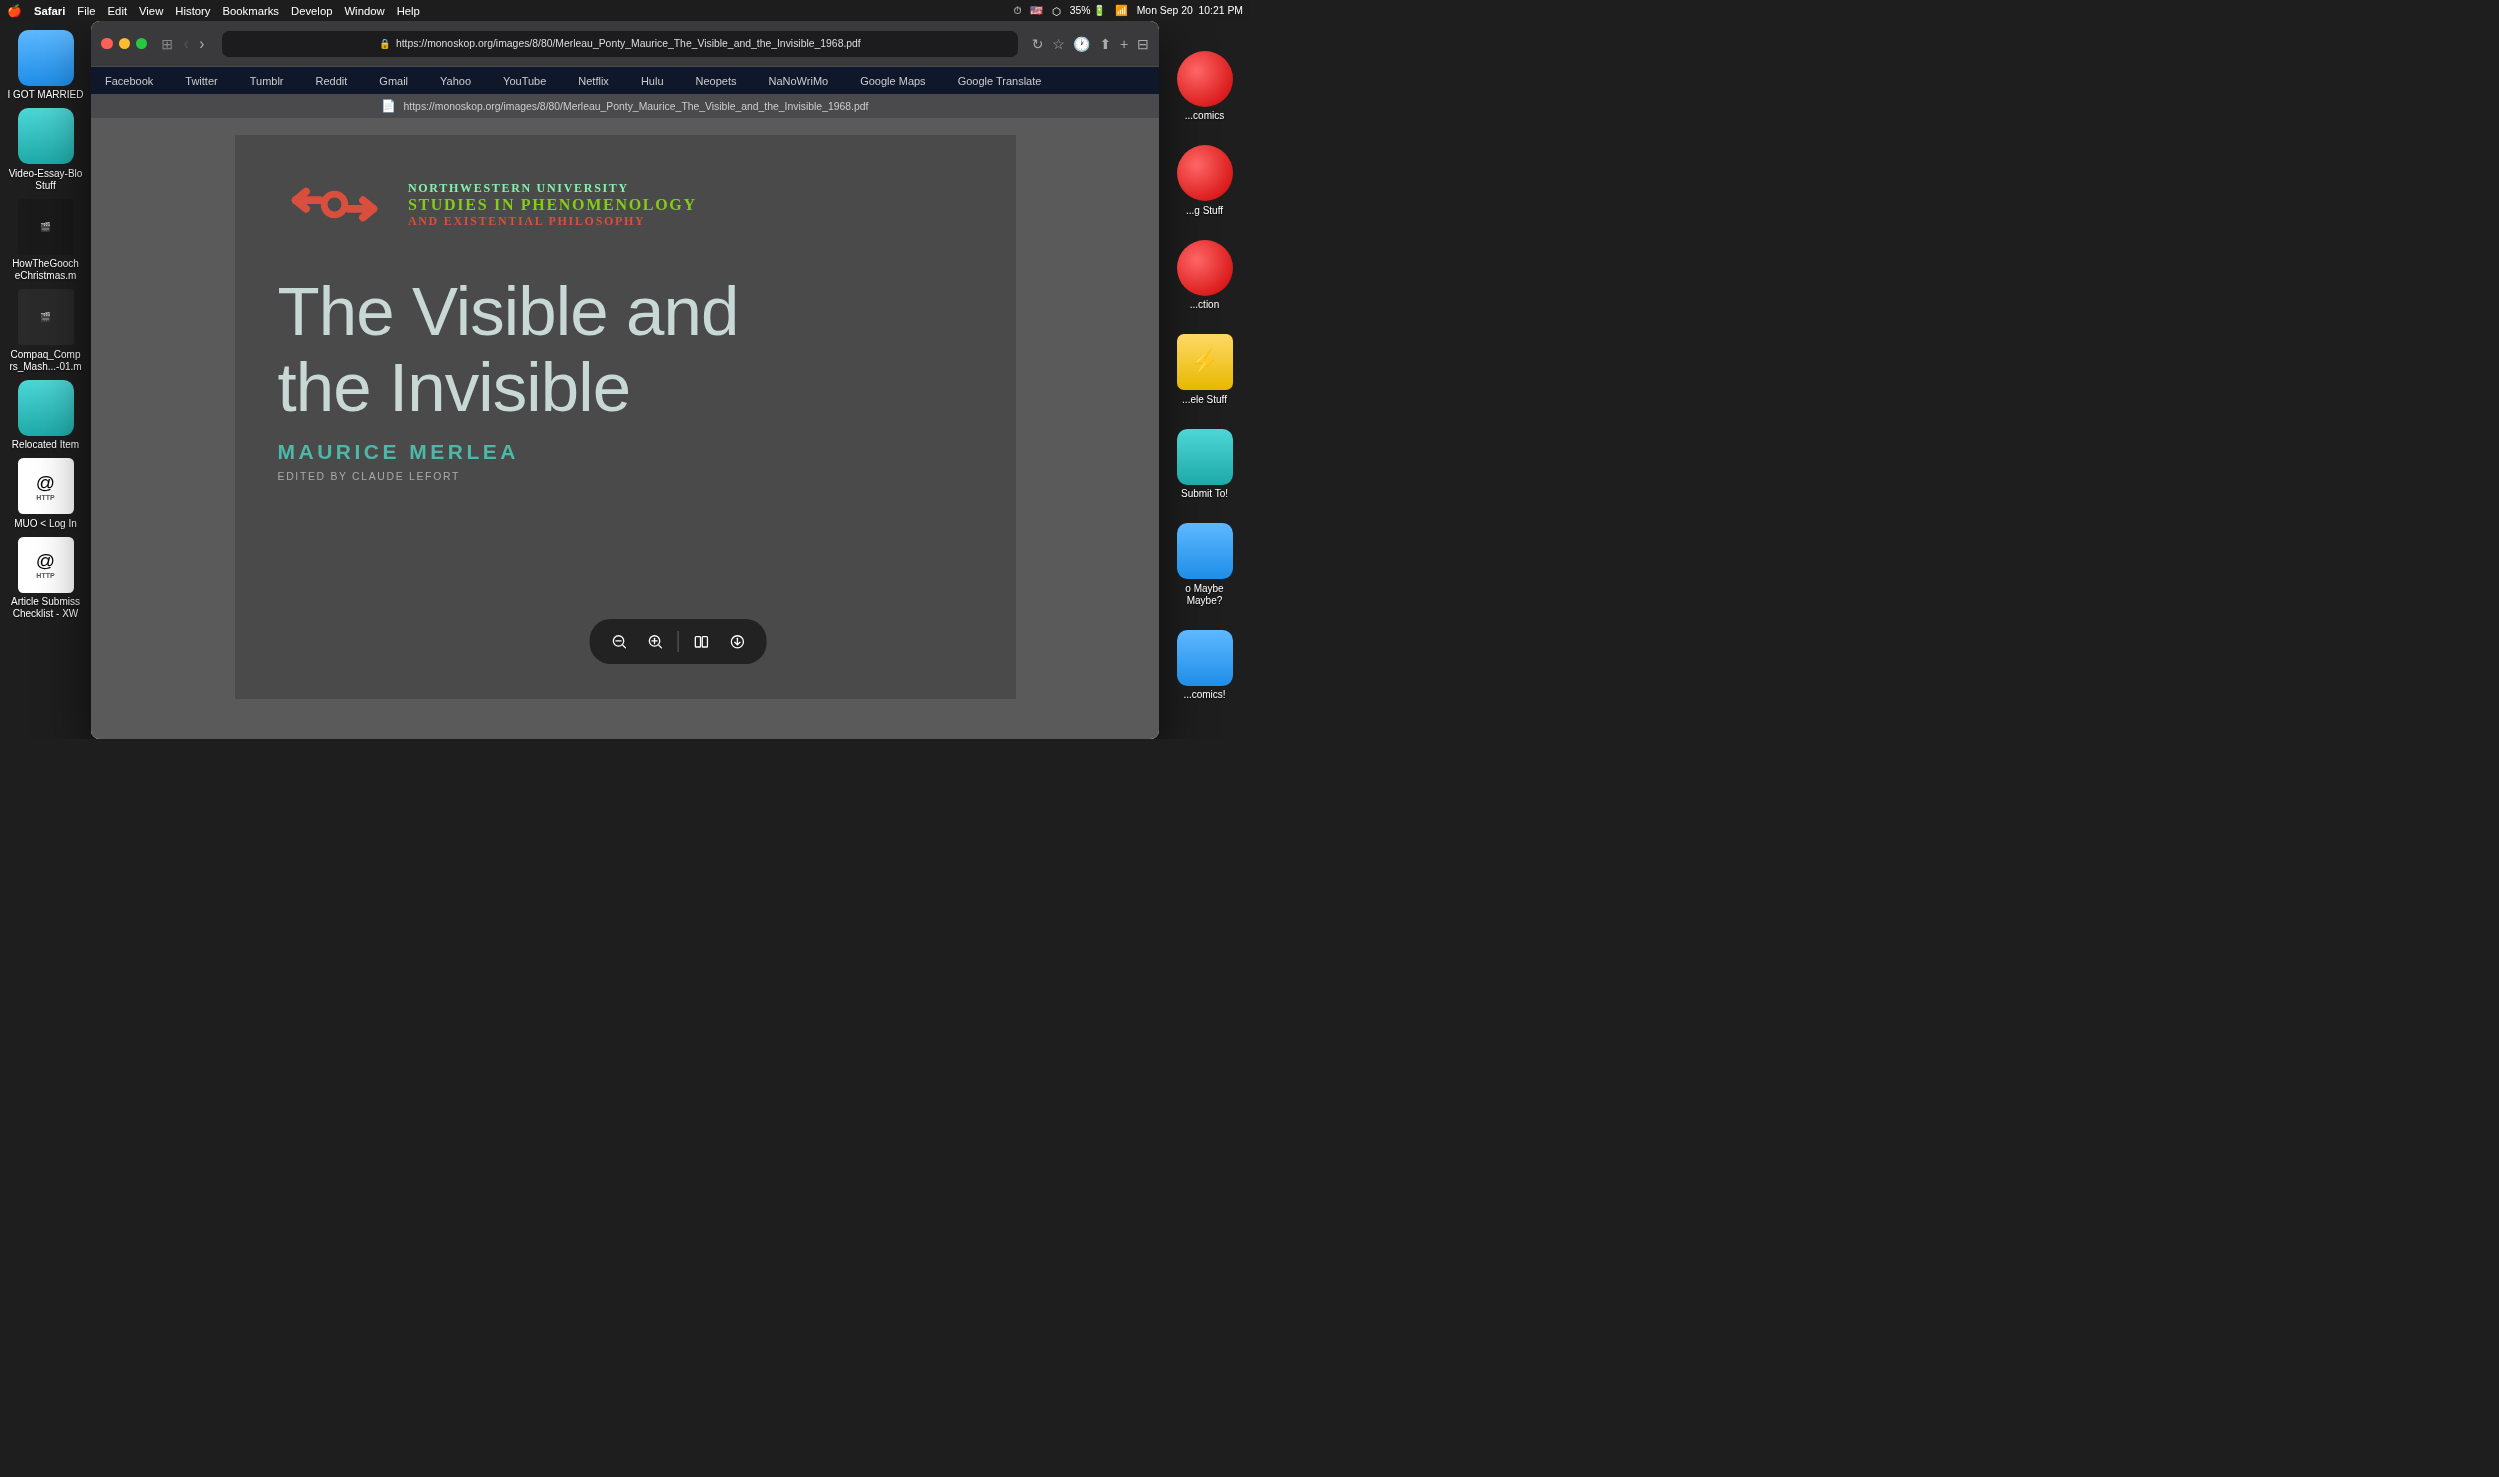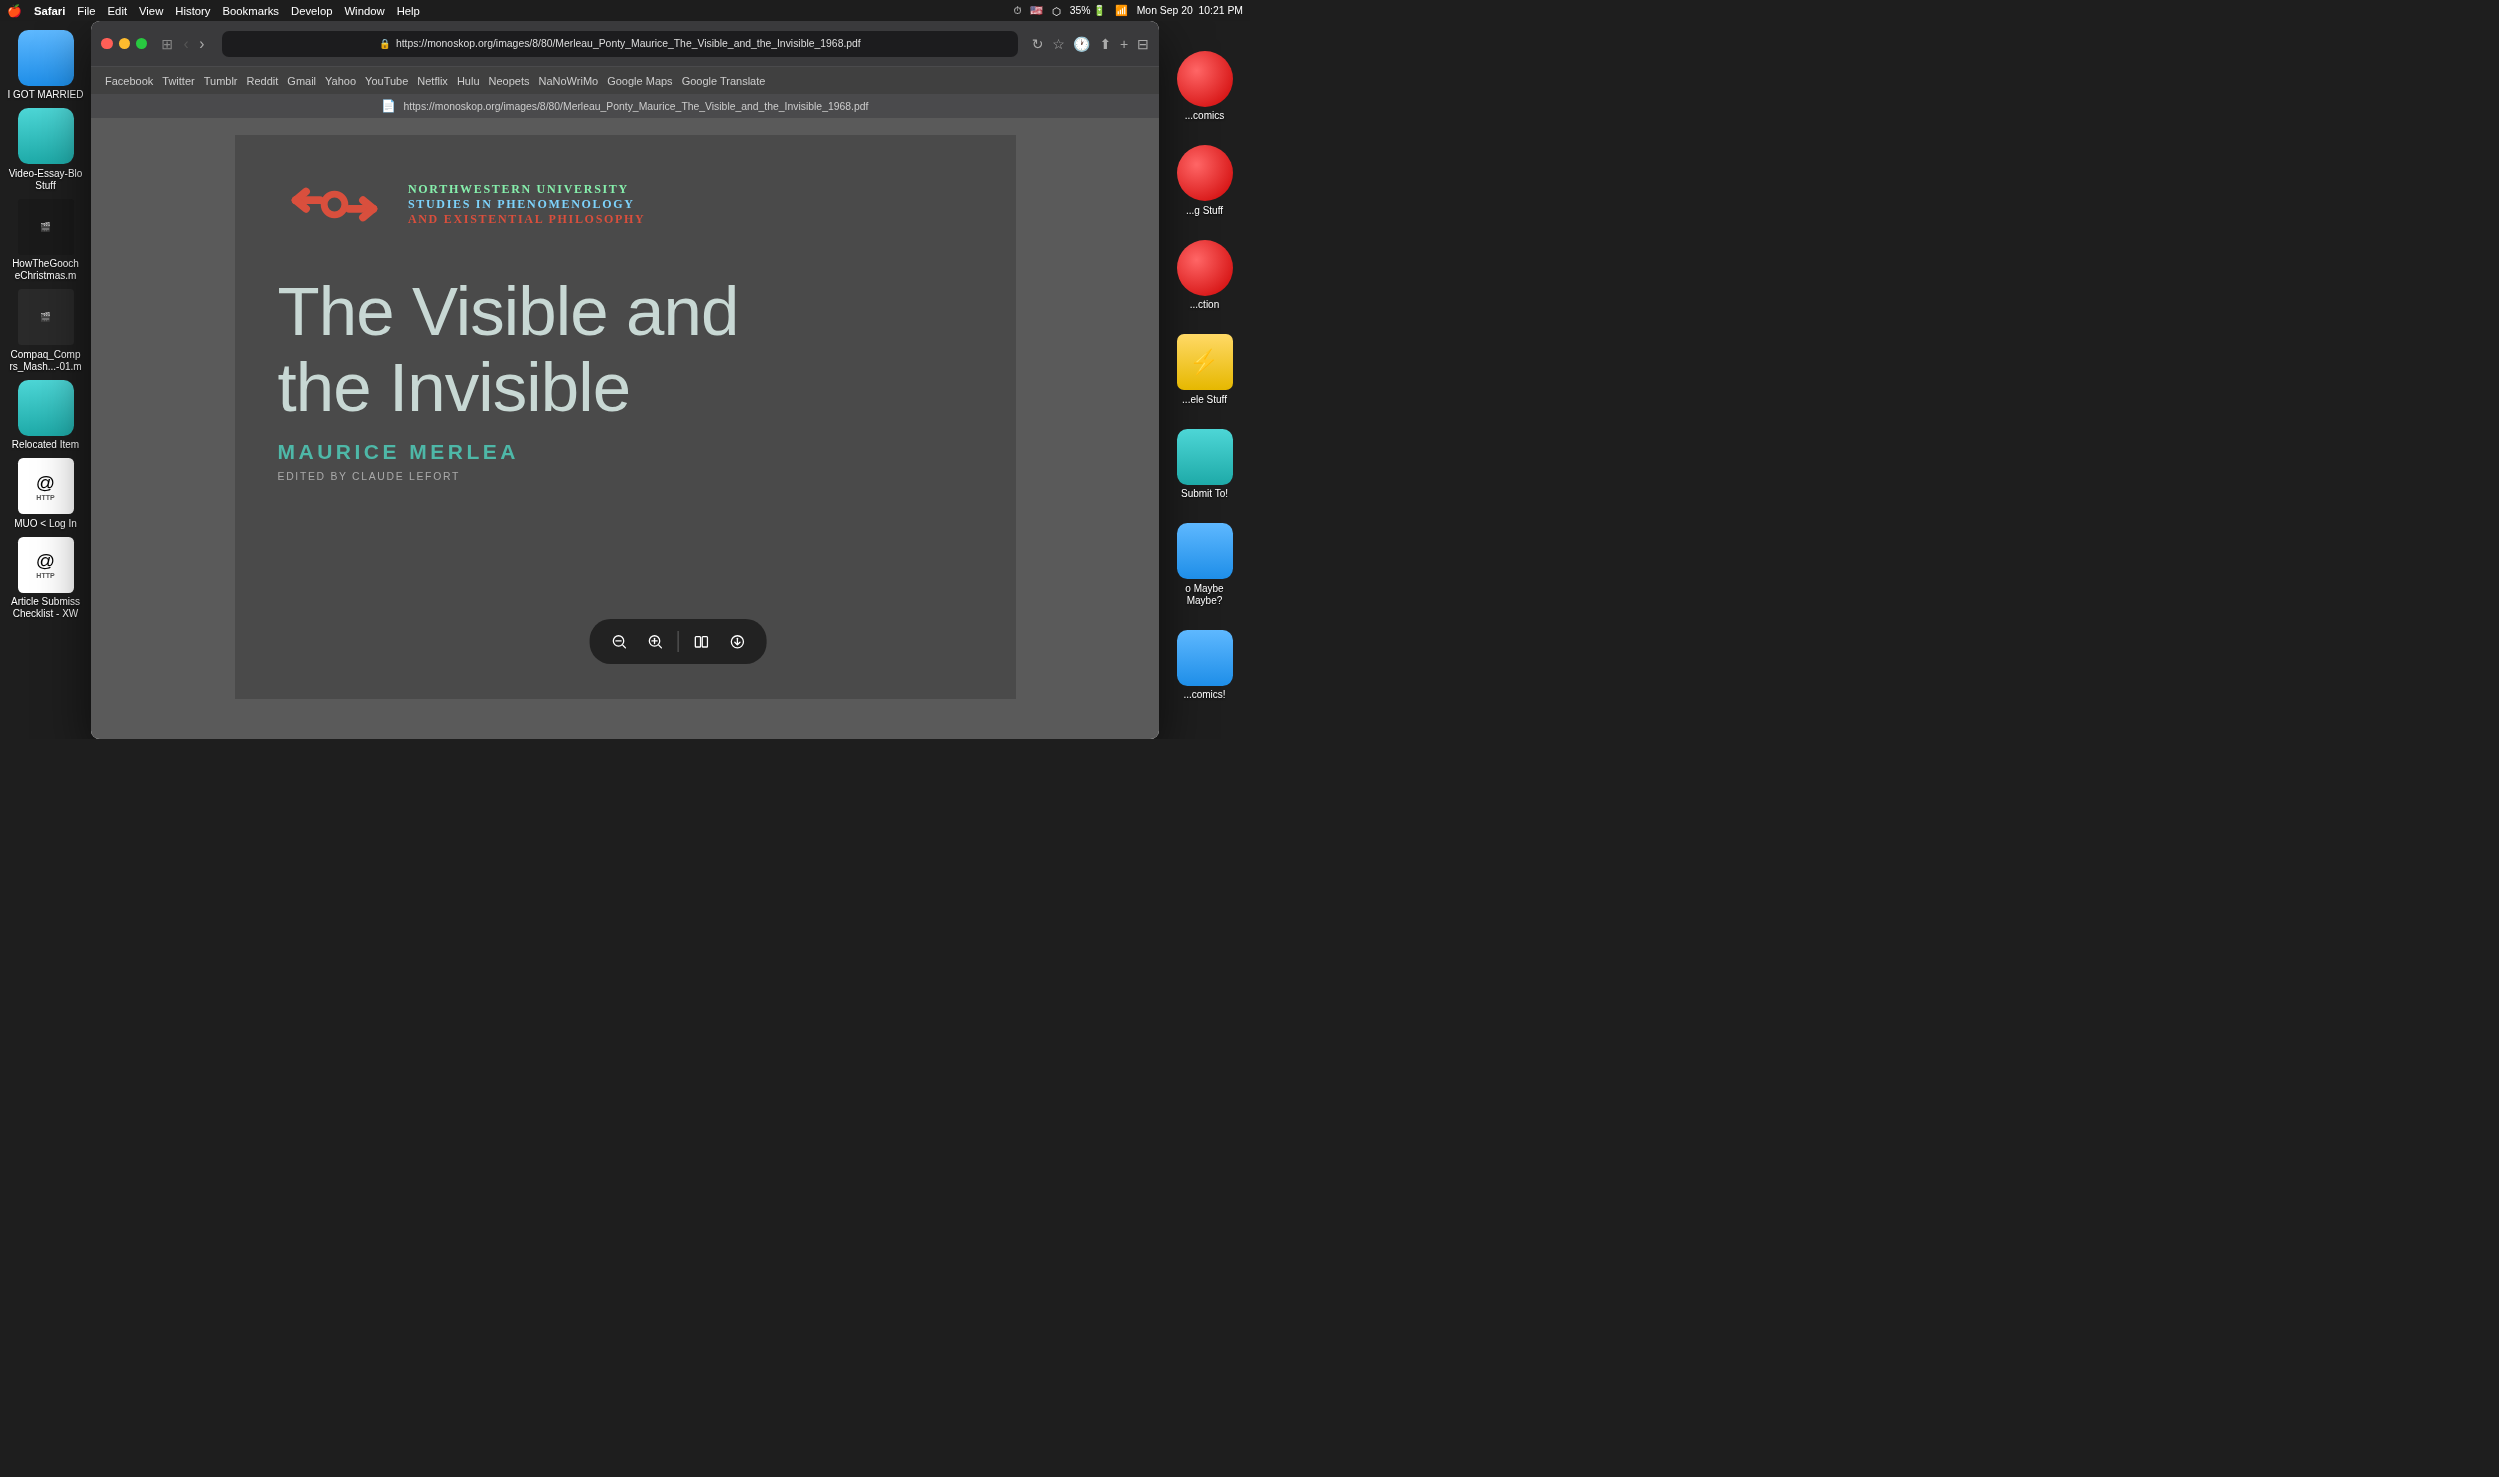--- a/index.html
+++ b/index.html
@@ -179,26 +179,26 @@
     .toolbar-actions {
       display: flex;
       align-items: center;
       gap: 8.7px;
       color: #aaa;
       font-size: 14px;
     }
 
     
     .bookmarks-bar {
-      background: #404040;
+      background: #0f172a;
       height: 28px;
       display: flex;
       align-items: center;
       padding: 0 14px;
-      gap: 9px;
+      gap: 32px;
       border-top: 0.9px solid #4a4a4c;
       flex-shrink: 0;
     }
     .bookmark-item {
       color: #ccc;
       font-size: 11px;
       cursor: pointer;
       white-space: nowrap;
     }
 
@@ -247,21 +247,21 @@
     .nu-logo-svg {
       width: 113px;
       height: 69px;
     }
 
     .nu-text {
       display: flex;
       flex-direction: column;
     }
     .nu-line1 { color: #86efac; font-size: 12px; font-weight: 600; letter-spacing: 1.7px; font-family: serif; }
-    .nu-line2 { color: #7dd3fc; font-size: 12px; font-weight: 600; letter-spacing: 1.7px; font-family: serif; }
+    .nu-line2 { color: #84cc16; font-size: 16px; font-weight: 600; letter-spacing: 1.7px; font-family: serif; }
     .nu-line3 { color: #d94f3d; font-size: 12px; font-weight: 600; letter-spacing: 1.7px; font-family: serif; }
 
     .book-title {
       margin-top: 30px;
     }
     .book-title-line1 {
       color: #c8d8d4;
       font-size: 69px;
       font-weight: 200;
       font-family: 'Helvetica Neue', sans-serif;

